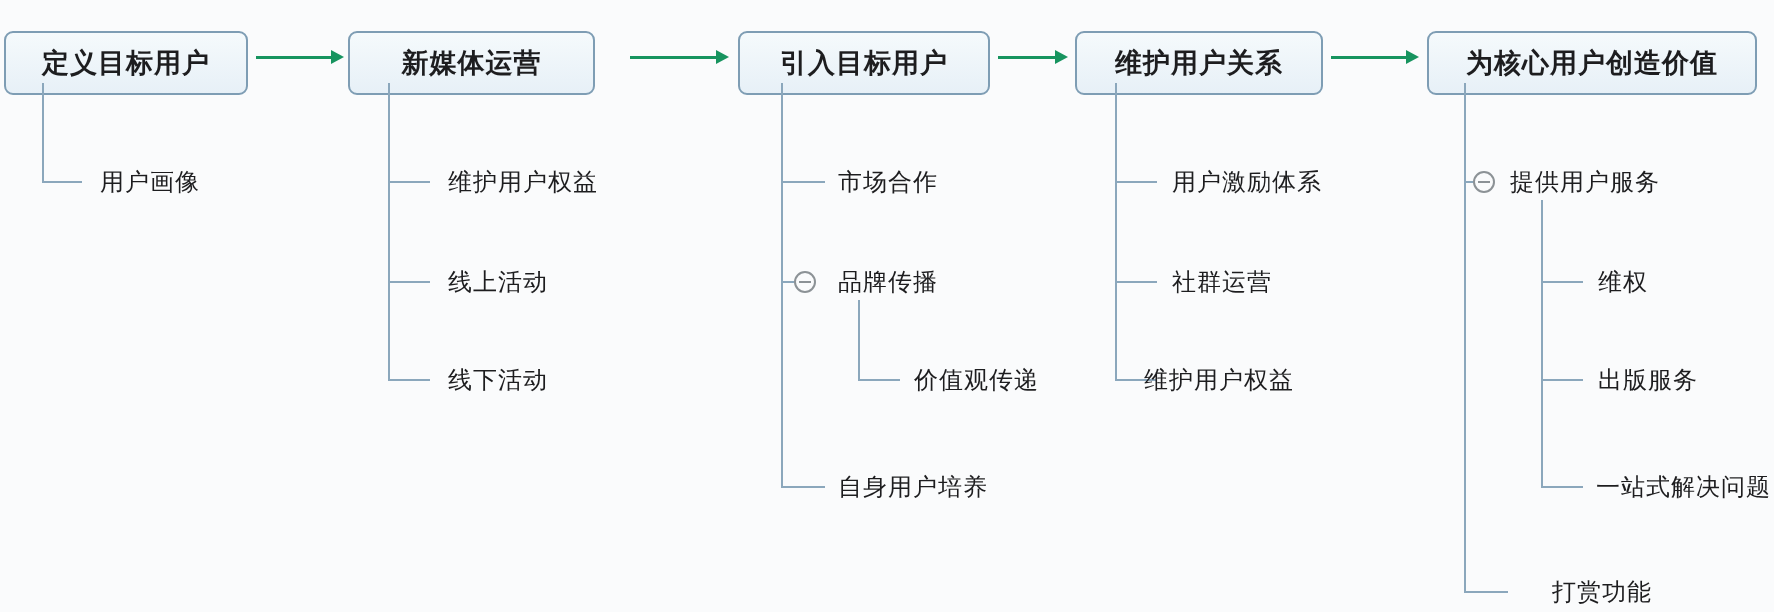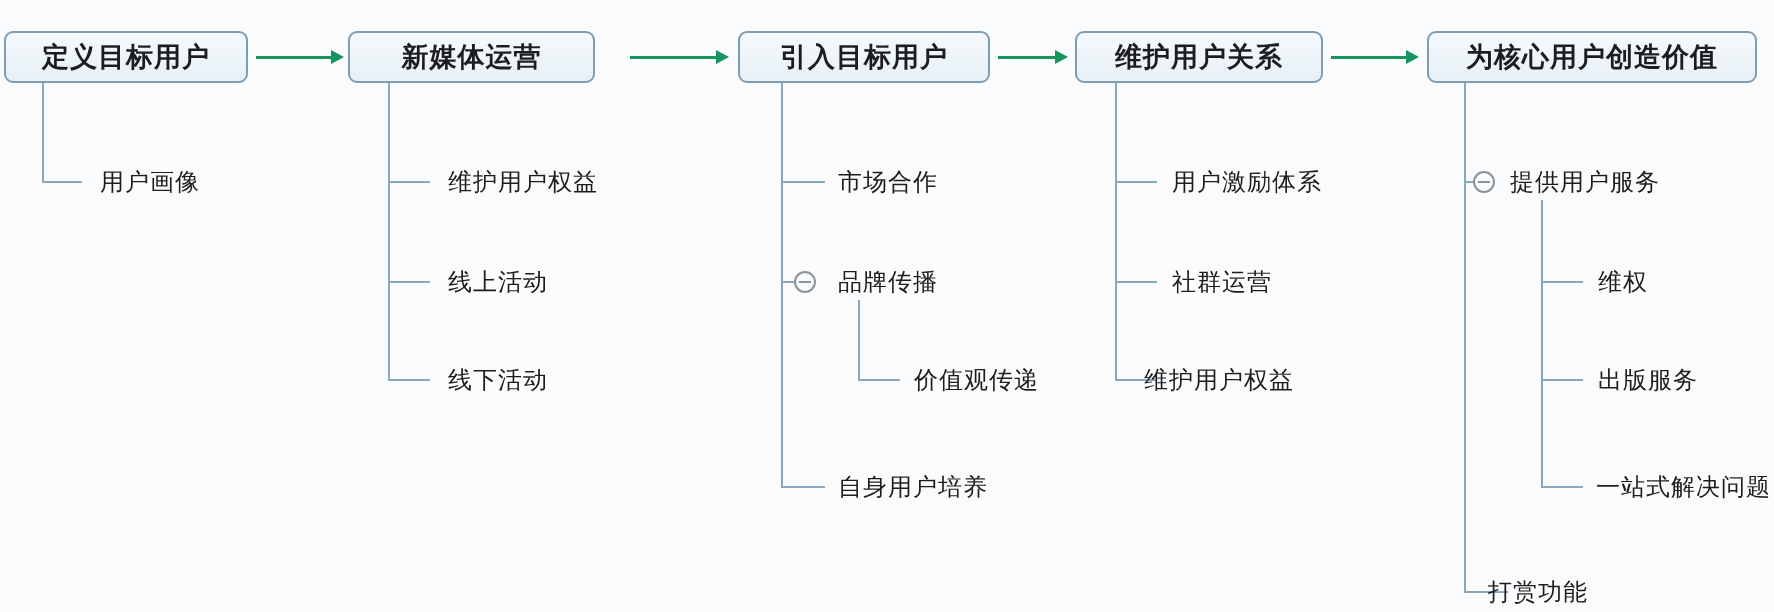--- a/index.html
+++ b/index.html
@@ -5,21 +5,21 @@
   html,body { margin:0; padding:0; }
   body {
     width:1774px; height:612px;
     background:#fafbfc;
     font-family:"DejaVu Sans","Liberation Sans",sans-serif;
     color:#1d1d1f;
   }
   .canvas { position:relative; width:1774px; height:612px; overflow:hidden; }
 
   .stage {
-    position:absolute; top:31px; height:52px;
+    position:absolute; top:31px; height:64px;
     box-sizing:border-box;
     border:2px solid #7e9db4; border-radius:9px;
     background:linear-gradient(#f5fafc,#e7f0f7);
     display:flex; align-items:center; justify-content:center;
     font-size:27px; font-weight:600; letter-spacing:1px;
     cursor:default;
   }
 
   .vline { position:absolute; width:2px; background:#8ba7bc; }
   .hline { position:absolute; height:2px; background:#8ba7bc; }
@@ -111,15 +111,15 @@
   <div class="topic" style="left:1172px;top:182px;">用户激励体系</div>
 
   <div class="topic" style="left:838px;top:487px;">自身用户培养</div>
   <div class="topic" style="left:1172px;top:282px;">社群运营</div>
   <div class="topic" style="left:1144px;top:380px;">维护用户权益</div>
 
   <div class="topic" style="left:1510px;top:182px;">提供用户服务</div>
   <div class="topic" style="left:1598px;top:282px;">维权</div>
   <div class="topic" style="left:1598px;top:380px;">出版服务</div>
   <div class="topic" style="left:1596px;top:487px;">一站式解决问题</div>
-  <div class="topic" style="left:1488px;top:592px;text-align:center;">打赏功能</div>
+  <div class="topic" style="left:1552px;top:592px;text-align:center;">打赏功能</div>
 
 </div>
 
 </body></html>

